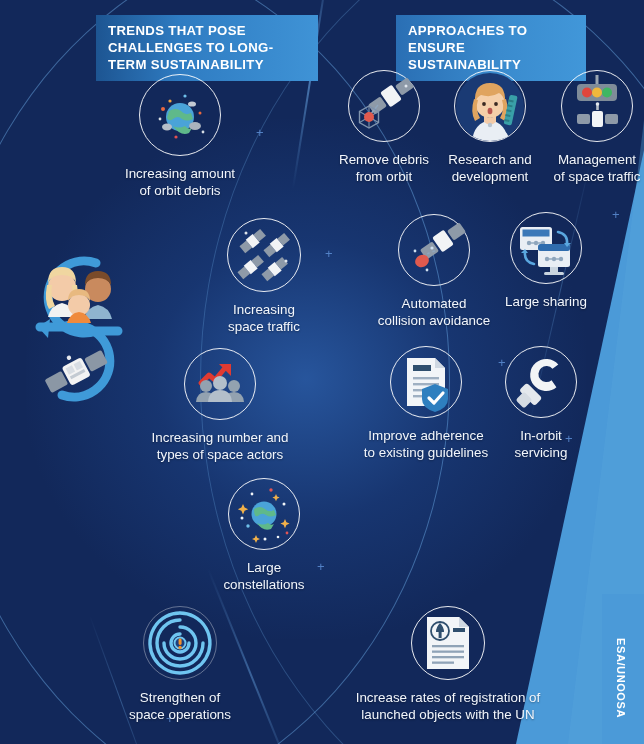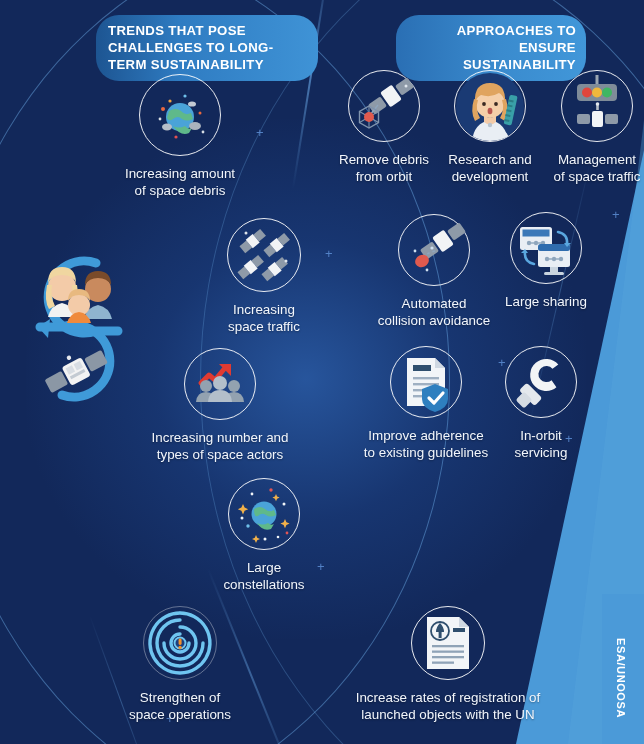--- a/index.html
+++ b/index.html
@@ -16,25 +16,25 @@
   .bg-glow{position:absolute;left:4%;top:16%;width:560px;height:520px;
     background:radial-gradient(ellipse at center,#27559c 0%,rgba(30,70,140,.45) 38%,rgba(16,38,86,0) 72%);
     pointer-events:none;}
   .diag{position:absolute;pointer-events:none;background:linear-gradient(to bottom,rgba(120,190,255,0),rgba(120,190,255,.55),rgba(120,190,255,0));}
   .wedge{position:absolute;right:0;top:0;width:150px;height:744px;pointer-events:none;}
   .plus{position:absolute;color:#5d8fd6;font-size:13px;line-height:1;pointer-events:none;opacity:.85;}
   .arc{position:absolute;border:1px solid rgba(125,195,255,.40);border-radius:50%;
        background:transparent;pointer-events:none;}
   
   .hdr{position:absolute;padding:7px 10px 8px 12px;color:#fff;font-weight:bold;
-       font-size:13.2px;letter-spacing:.35px;line-height:17px;text-transform:uppercase;border-radius:23px;}
+       font-size:13.2px;letter-spacing:.35px;line-height:17px;text-transform:uppercase;}
   .hdr-1{left:96px;top:15px;width:222px;
     background:linear-gradient(90deg,#1d5592 0%,#2f7cc2 38%,#3f93d6 100%);}
   .hdr-2{left:396px;top:15px;width:190px;
-    background:linear-gradient(90deg,#2a6fb4 0%,#3a8bce 55%,#4197d9 100%);text-align:right;}
+    background:linear-gradient(90deg,#2a6fb4 0%,#3a8bce 55%,#4197d9 100%);}
   
   .item{position:absolute;text-align:center;}
   .circ{position:relative;margin:0 auto;border:1.6px solid rgba(255,255,255,.90);
         border-radius:50%;display:flex;align-items:center;justify-content:center;}
   .cap{margin-top:9px;color:#f2f6fc;font-size:13.4px;line-height:17px;
        text-shadow:0 1px 2px rgba(0,0,0,.35);white-space:pre-line;}
   
   .credit{position:absolute;right:2px;bottom:6px;width:42px;height:120px;
     display:flex;align-items:center;justify-content:center;}
   .credit span{transform:rotate(90deg);white-space:nowrap;color:#fff;
@@ -119,21 +119,21 @@
         <circle cx="18" cy="29" r="2" fill="#e9683f"></circle>
         <circle cx="25" cy="21" r="1.6" fill="#f2a23c"></circle>
         <circle cx="40" cy="16" r="1.6" fill="#6fc0ea"></circle>
         <circle cx="55" cy="33" r="1.5" fill="#e9683f"></circle>
         <circle cx="31" cy="57" r="1.6" fill="#e25050"></circle>
         <circle cx="15" cy="39" r="1.4" fill="#d7dde4"></circle>
         <circle cx="58" cy="52" r="1.4" fill="#d7dde4"></circle>
       </svg>
     </div>
     <div class="cap">Increasing amount
-of space debris</div>
+of orbit debris</div>
   </div>
 
   <div class="item" style="left:204px;top:218px;width:120px;">
     <div class="circ" style="width:74px;height:74px;">
       <svg width="64" height="64" viewBox="0 0 64 64">
         <g fill="#9aa6b2">
           <g transform="translate(20,18) rotate(-40)">
               <rect x="-13" y="-4" width="9" height="9" fill="#8e9aa8"></rect>
               <rect x="5" y="-4" width="9" height="9" fill="#8e9aa8"></rect>
               <rect x="-4" y="-5" width="9" height="11" fill="#f2f4f6"></rect>

